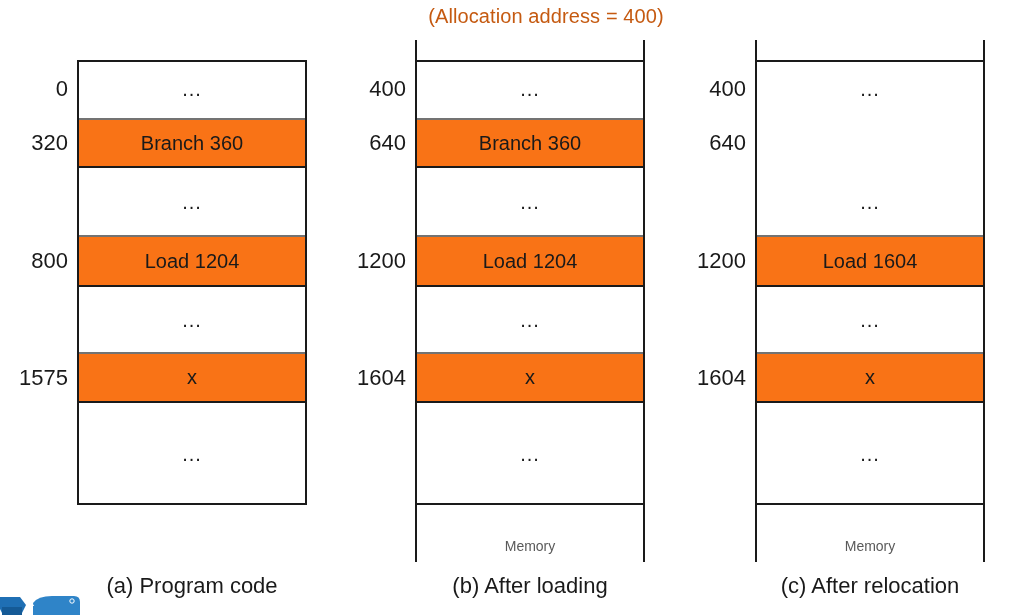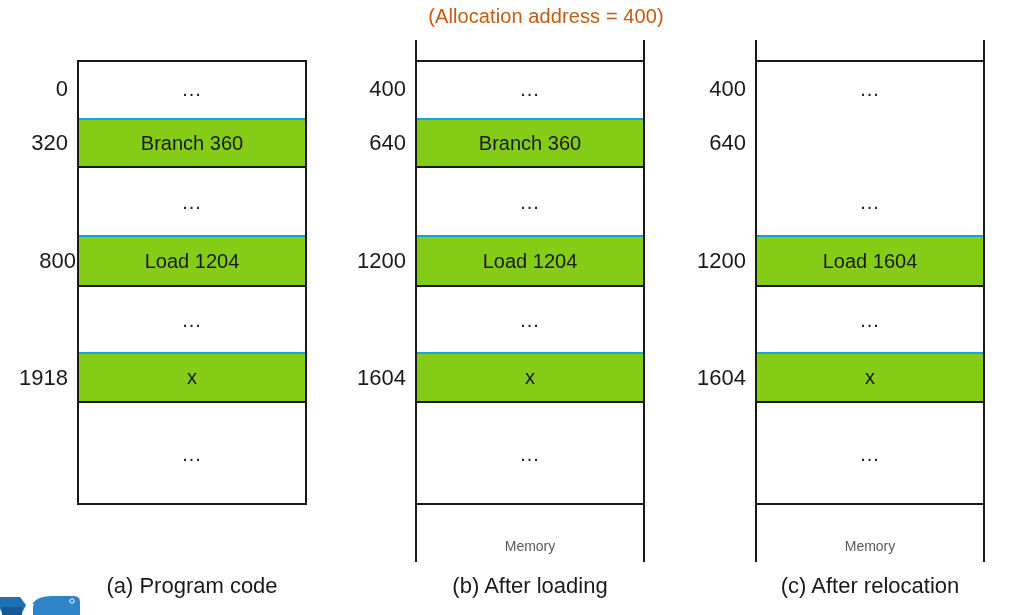--- a/index.html
+++ b/index.html
@@ -13,21 +13,21 @@
     position:absolute;top:5px;left:0;width:1036px;text-align:center;
     font-size:20px;color:#c55a11;letter-spacing:0.1px;white-space:nowrap;padding-left:28px;
   }
   .panel{position:absolute;top:0;height:615px;}
   .tbl{position:absolute;box-sizing:border-box;border:2px solid #1a1a1a;background:#fff;}
   .row{
     position:absolute;left:0;right:0;box-sizing:border-box;
     display:flex;align-items:center;justify-content:center;
     font-size:20px;color:#1a1a1a;
   }
-  .row.shaded{background:#84cc16;border-top:2px solid #0ea5e9;border-bottom:2px solid #1a1a1a;text-align:right;}
+  .row.shaded{background:#f97316;border-top:2px solid #737373;border-bottom:2px solid #1a1a1a;text-align:right;}
   .row .dots{font-size:20px;letter-spacing:1px;line-height:1;}
   .addr{
     position:absolute;text-align:right;font-size:22px;color:#1a1a1a;
     display:flex;align-items:center;justify-content:flex-end;
   }
   .vline{position:absolute;width:2px;background:#1a1a1a;}
   .memlabel{
     position:absolute;text-align:center;font-size:14px;color:#5a5a5a;
     display:flex;align-items:center;justify-content:center;
   }
@@ -39,22 +39,22 @@
 </style>
 </head>
 <body>
 
 <div class="title">(Allocation address = 400)</div>
 
 <div id="panels-root">
     <div class="panel" style="left: 0px;">
       <div class="addr" style="left: 0px; width: 68px; top: 60px; height: 58px;">0</div>
       <div class="addr" style="left: 0px; width: 68px; top: 118px; height: 50px;">320</div>
-      <div class="addr" style="left: 0px; width: 68px; top: 235px; height: 52px; margin-left: 8px;">800</div>
-      <div class="addr" style="left: 0px; width: 68px; top: 352px; height: 51px;">1918</div>
+      <div class="addr" style="left: 0px; width: 68px; top: 235px; height: 52px;">800</div>
+      <div class="addr" style="left: 0px; width: 68px; top: 352px; height: 51px;">1575</div>
       <div class="tbl" style="left: 77px; top: 60px; width: 230px; height: 445px;">
         <div class="row" style="top: -2px; height: 58px;">
           <span class="dots">...</span>
         </div>
         <div class="row shaded" style="top: 56px; height: 50px;">
           <span>Branch 360</span>
         </div>
         <div class="row" style="top: 106px; height: 67px;">
           <span class="dots">...</span>
         </div>

